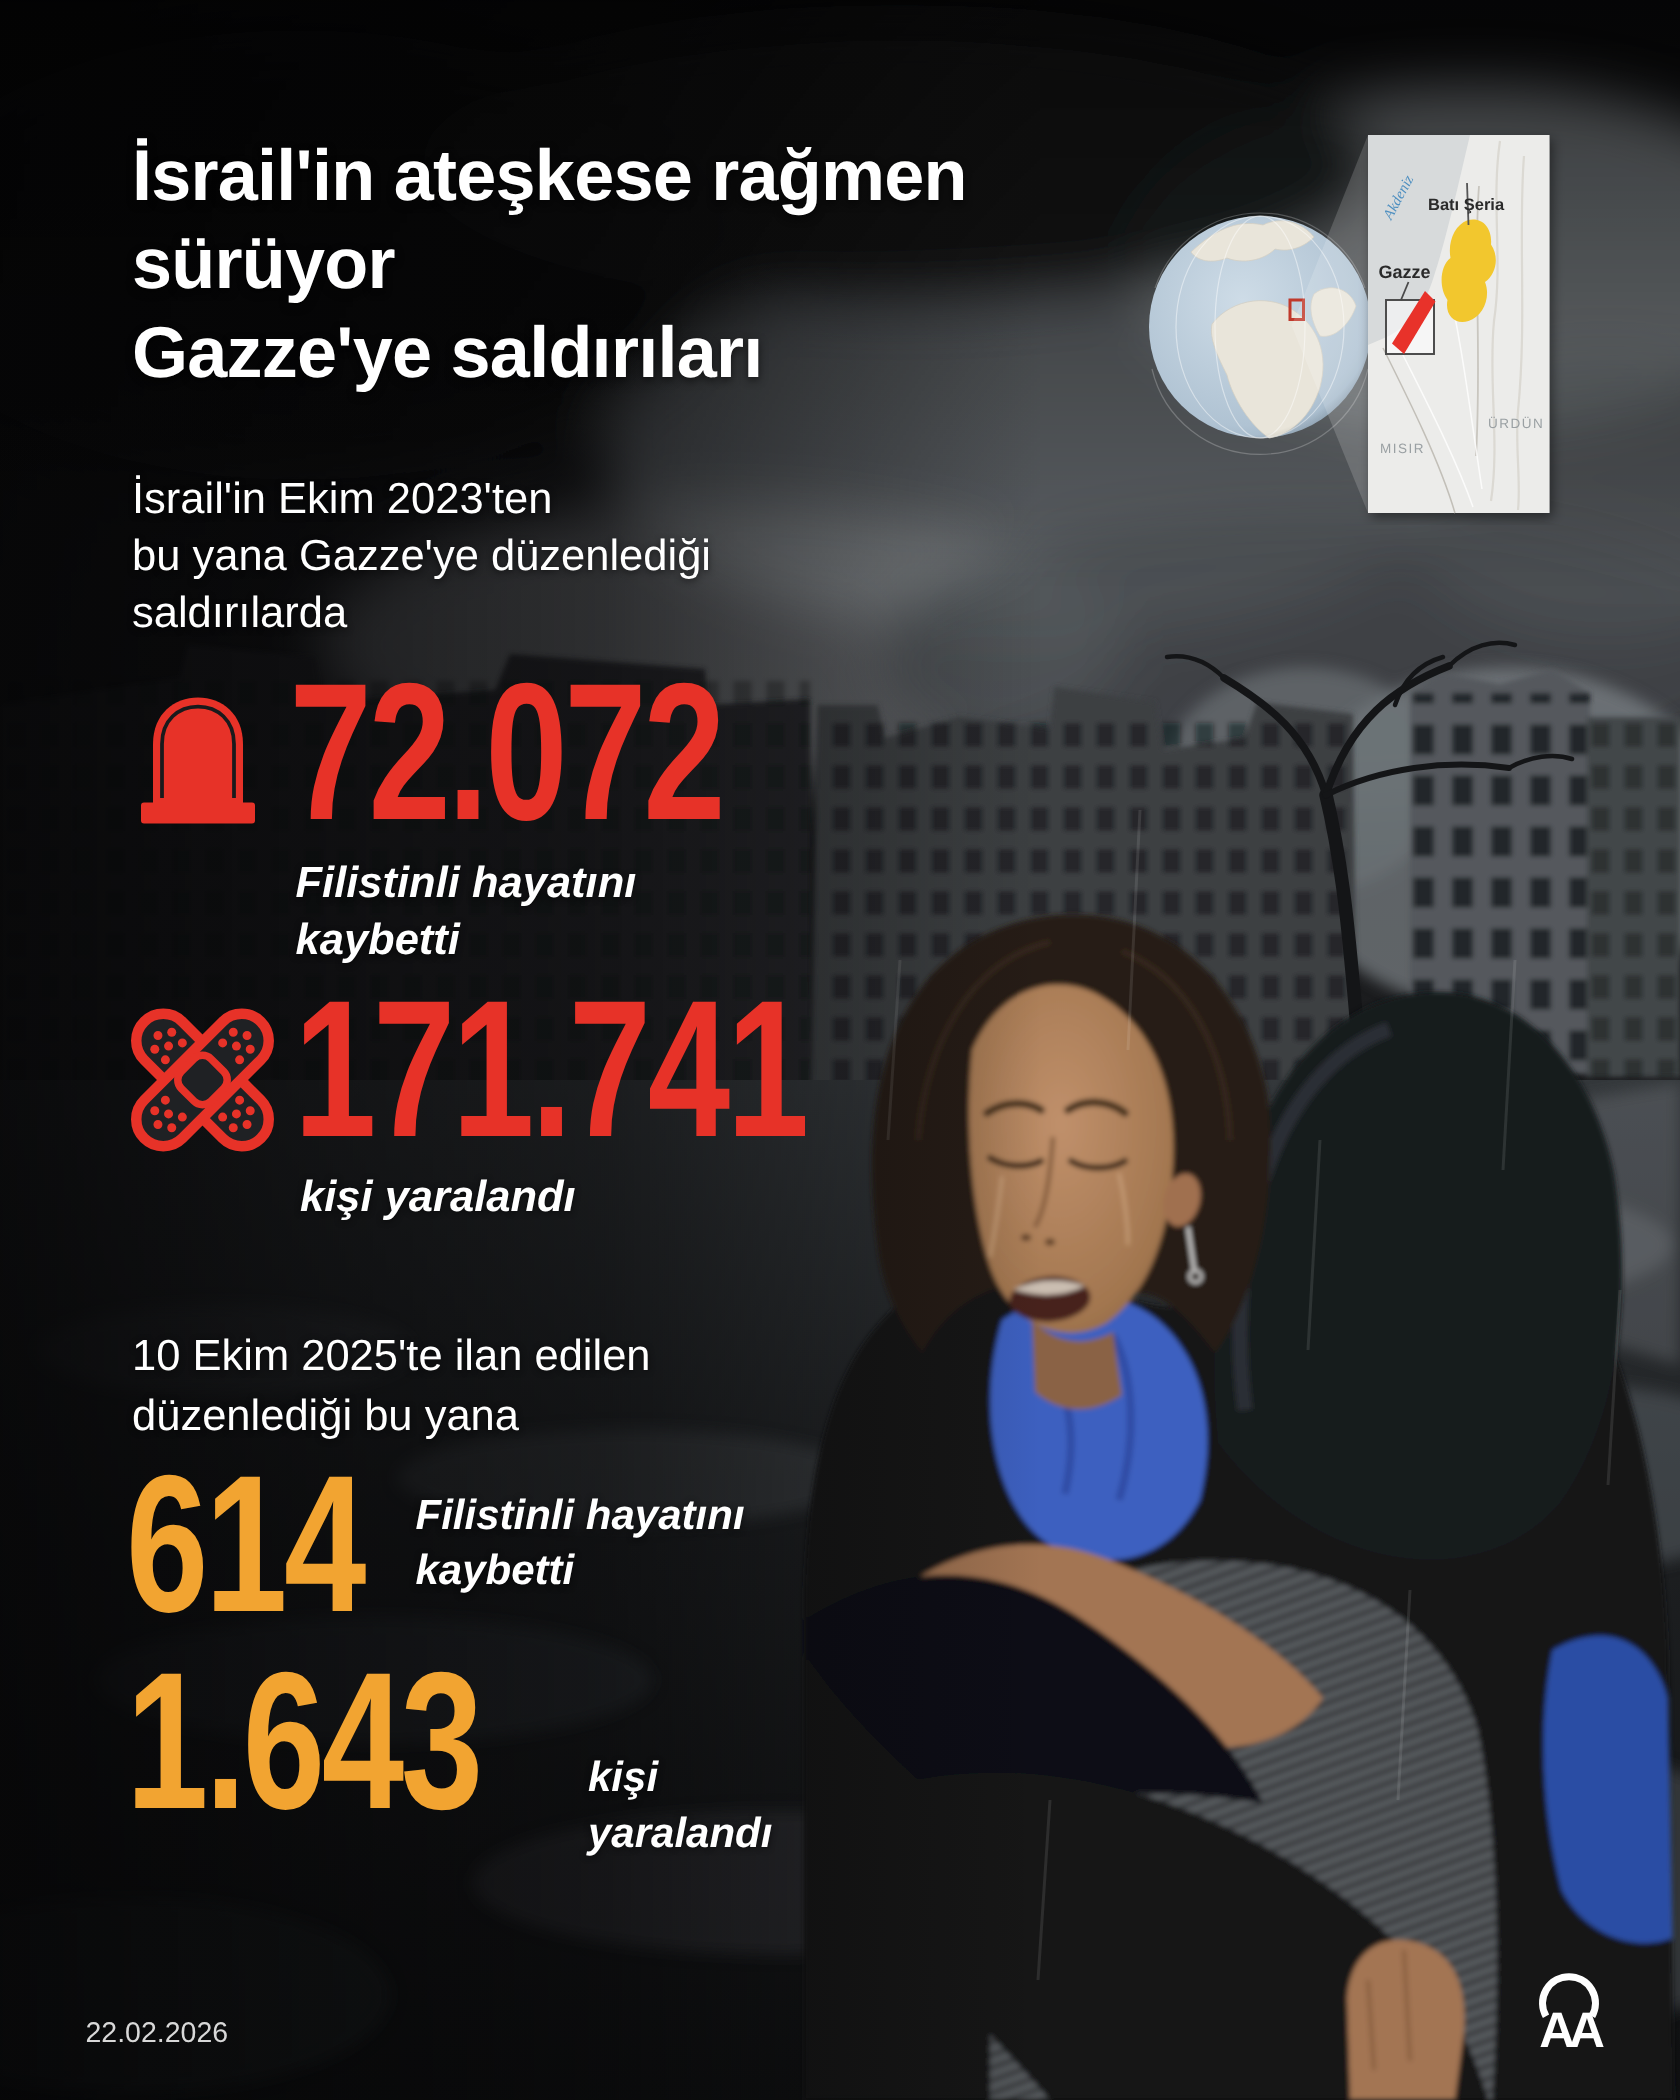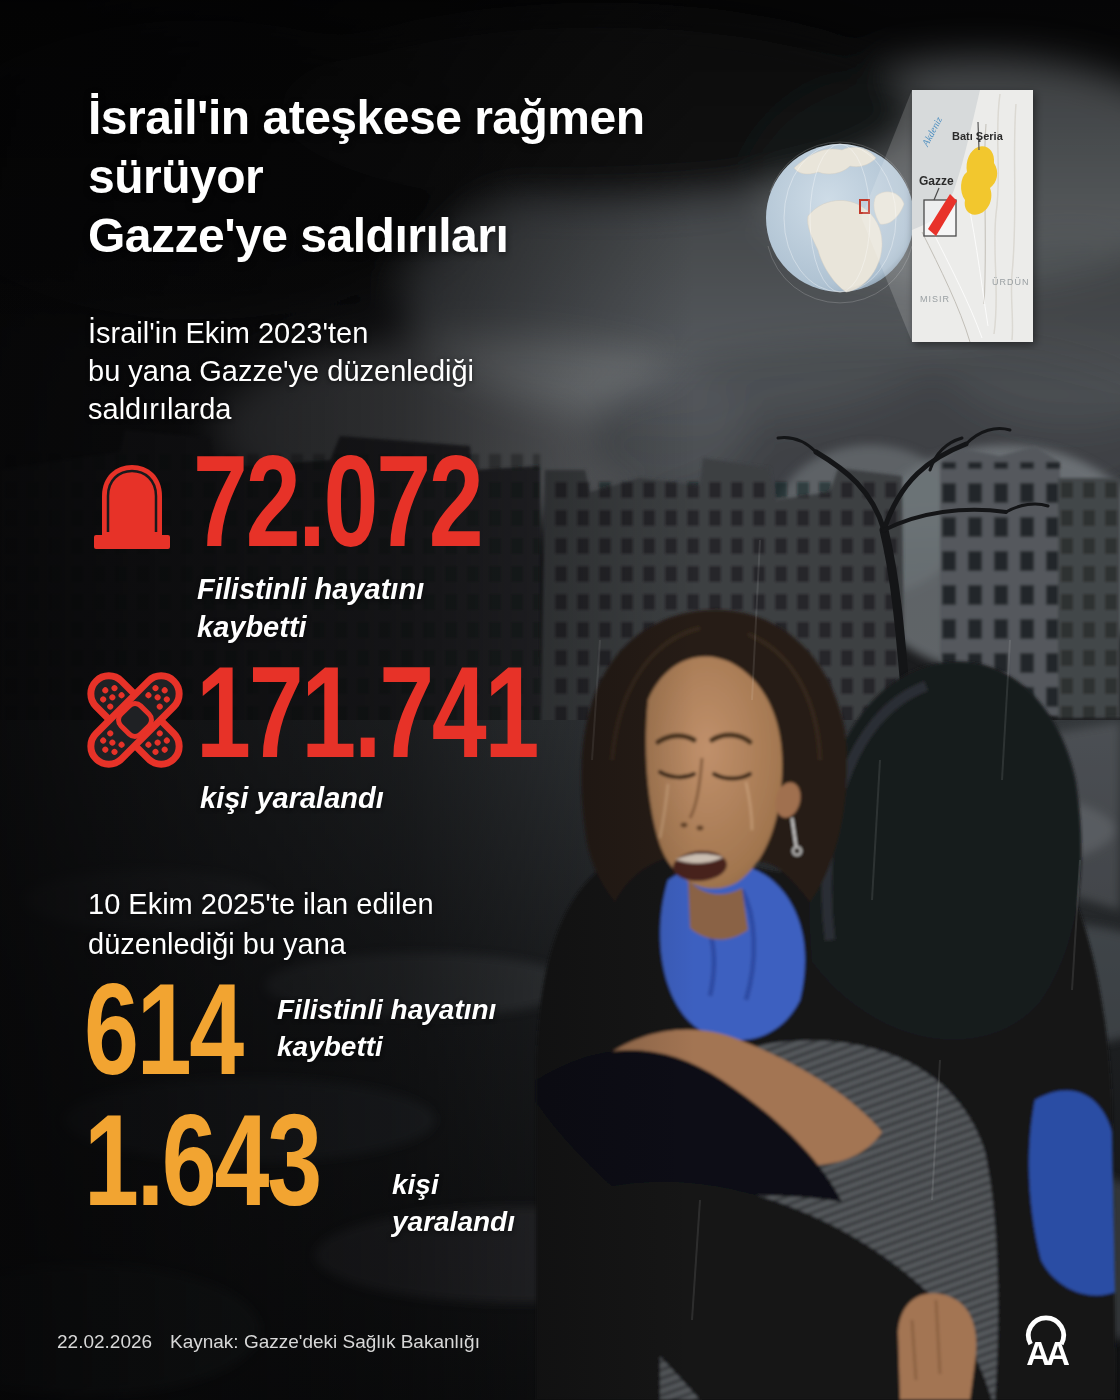--- a/index.html
+++ b/index.html
@@ -15,21 +15,21 @@
   .period2{left:88px;top:884px;line-height:40px;}
   .bignum{
     position:absolute;z-index:5;font-weight:bold;font-size:130px;line-height:1;
     letter-spacing:-3px;display:inline-block;transform:scaleX(.76);transform-origin:0 0;
     white-space:nowrap;
   }
   .red{color:#e73228;}
   .orange{color:#f2a431;}
   .label{position:absolute;z-index:5;color:#fff;font-size:29px;line-height:38px;font-weight:bold;text-shadow:0 1px 4px rgba(0,0,0,.6);font-style:italic;}
   .label-sm{font-size:28px;line-height:37px;}
-  .footer-text{position:absolute;z-index:5;color:#d8d8d8;font-size:19px;font-weight:normal;}
+  .footer-text{position:absolute;z-index:5;color:#d8d8d8;font-size:19px;font-weight:normal;margin-top:14px;}
   .icon{position:absolute;z-index:5;}
   .map-widget{position:absolute;left:764px;top:64px;width:280px;height:286px;z-index:4;}
   .aa-logo{position:absolute;left:1020px;top:1312px;width:52px;height:58px;z-index:5;}
 </style>
 </head>
 <body>
 
 <div class="canvas">
 
   <svg class="scene" viewBox="0 0 1120 1400" aria-hidden="true">
@@ -321,20 +321,19 @@
     <div>kaybetti</div>
   </div>
 
   <div class="bignum orange" style="left:84px;top:1095px;">1.643</div>
   <div class="label label-sm" style="left:364px;top:1166px;margin-left:28px;">
     <div>kişi</div>
     <div>yaralandı</div>
   </div>
 
   <div class="footer-text" style="left:57px;top:1331px;">22.02.2026</div>
-  <div class="footer-text" style="left:170px;top:1331px;">Kaynak: Gazze'deki Sağlık Bakanlığı</div>
 
   <svg class="aa-logo" viewBox="0 0 50 56">
     <path d="M10.2,31 A17,17 0 1 1 39.8,31" fill="none" stroke="#ffffff" stroke-width="4.6"></path>
     <text x="25" y="51" text-anchor="middle" font-family="Liberation Sans, sans-serif" font-weight="bold" font-size="32" letter-spacing="-4" fill="#ffffff">AA</text>
   </svg>
 
 </div>
 
 </body></html>

